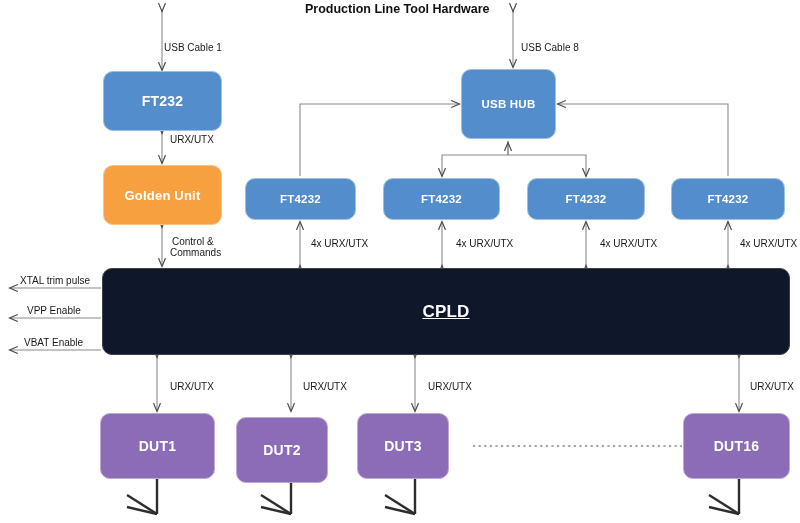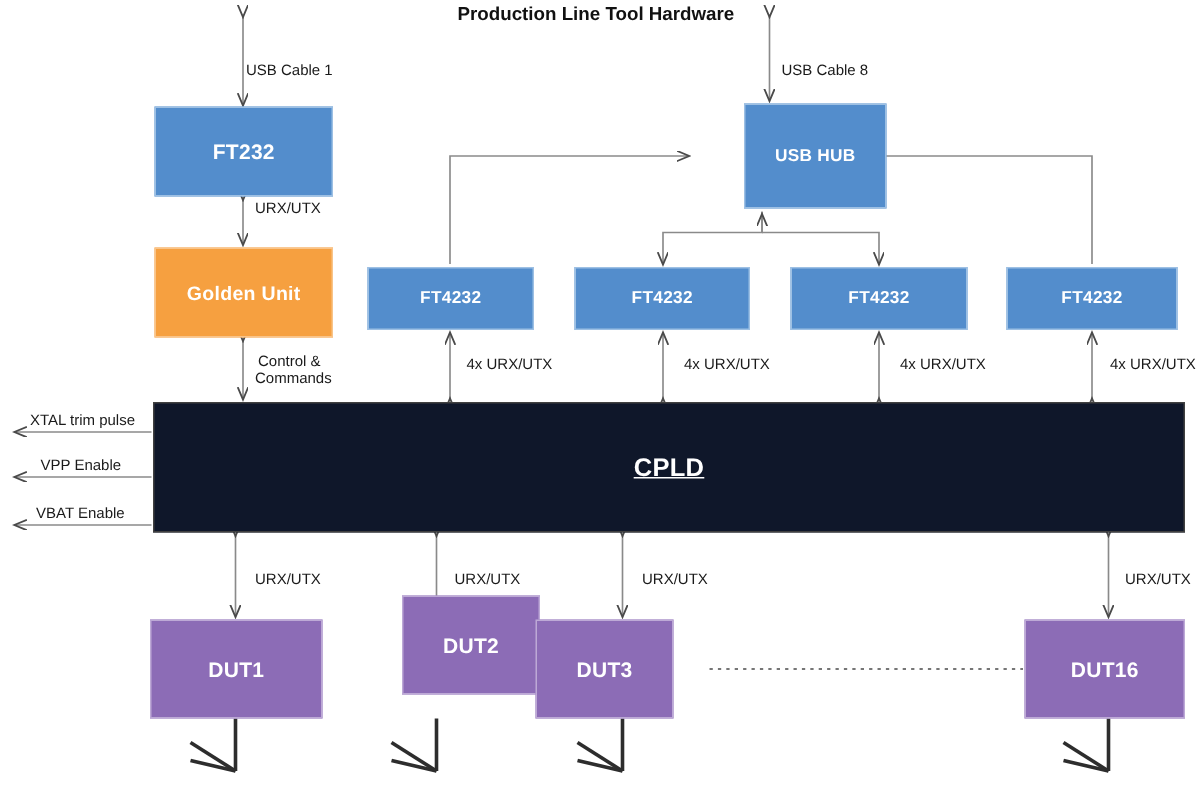--- a/index.html
+++ b/index.html
@@ -28,20 +28,21 @@
     position: absolute;
     box-sizing: border-box;
     display: flex;
     align-items: center;
     justify-content: center;
     color: #ffffff;
     font-weight: bold;
     letter-spacing: 0.2px;
     text-align: center;
     z-index: 3;
+    border-radius: 10px;
   }
   .node-blue   { background: #538dcc; border: 1px solid #9dc0e4; }
   .node-orange { background: #f6a040; border: 1px solid #f9c489; }
   .node-red    { background: #0f172a; border: 1px solid #404040; text-decoration: underline; }
   .node-purple { background: #8c6cb6; border: 1px solid #bda9d6; }
 
   .edge-label {
     position: absolute;
     font-size: 10px;
     font-weight: normal;
@@ -135,42 +136,42 @@
 
   <div class="title" style="left: 305px; top: 2px;">Production Line Tool Hardware</div>
 
   <div id="nodes-root">
       <div class="node node-blue" style="left: 103px; top: 71px; width: 119px; height: 60px; font-size: 14px;">
         <span>FT232</span>
       </div>
       <div class="node node-orange" style="left: 103px; top: 165px; width: 119px; height: 60px; font-size: 13px;">
         <span>Golden Unit</span>
       </div>
-      <div class="node node-blue" style="left: 461px; top: 69px; width: 95px; height: 70px; font-size: 11.5px; margin-left: 35px;">
+      <div class="node node-blue" style="left: 461px; top: 69px; width: 95px; height: 70px; font-size: 11.5px;">
         <span>USB HUB</span>
       </div>
       <div class="node node-blue" style="left: 245px; top: 178px; width: 111px; height: 42px; font-size: 11.5px;">
         <span>FT4232</span>
       </div>
       <div class="node node-blue" style="left: 383px; top: 178px; width: 117px; height: 42px; font-size: 11.5px;">
         <span>FT4232</span>
       </div>
       <div class="node node-blue" style="left: 527px; top: 178px; width: 118px; height: 42px; font-size: 11.5px;">
         <span>FT4232</span>
       </div>
       <div class="node node-blue" style="left: 671px; top: 178px; width: 114px; height: 42px; font-size: 11.5px;">
         <span>FT4232</span>
       </div>
       <div class="node node-red" style="left: 102px; top: 268px; width: 688px; height: 87px; font-size: 17px;">
         <span>CPLD</span>
       </div>
       <div class="node node-purple" style="left: 100px; top: 413px; width: 115px; height: 66px; font-size: 14px;">
         <span>DUT1</span>
       </div>
-      <div class="node node-purple" style="left: 236px; top: 397px; width: 92px; height: 66px; font-size: 14px; margin-left: 32px;">
+      <div class="node node-purple" style="left: 236px; top: 417px; width: 92px; height: 66px; font-size: 14px;">
         <span>DUT2</span>
       </div>
       <div class="node node-purple" style="left: 357px; top: 413px; width: 92px; height: 66px; font-size: 14px;">
         <span>DUT3</span>
       </div>
       <div class="node node-purple" style="left: 683px; top: 413px; width: 107px; height: 66px; font-size: 14px;">
         <span>DUT16</span>
       </div>
     </div>
   <div id="labels-root">

